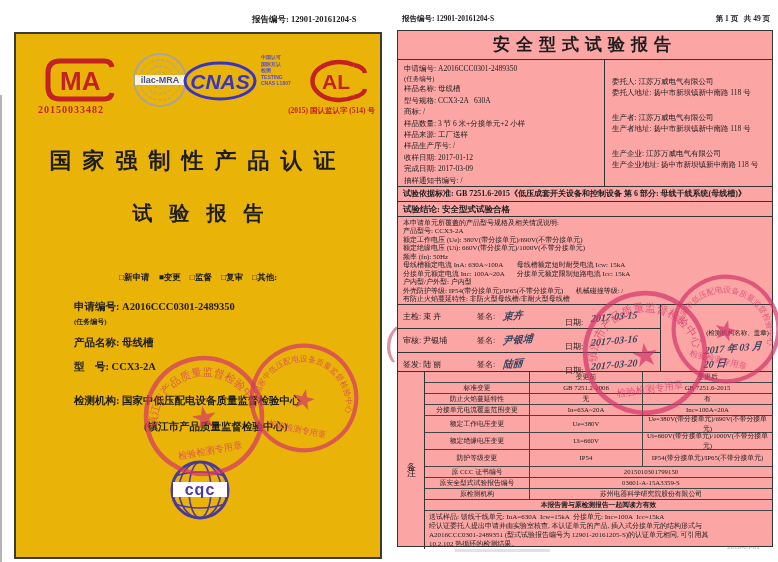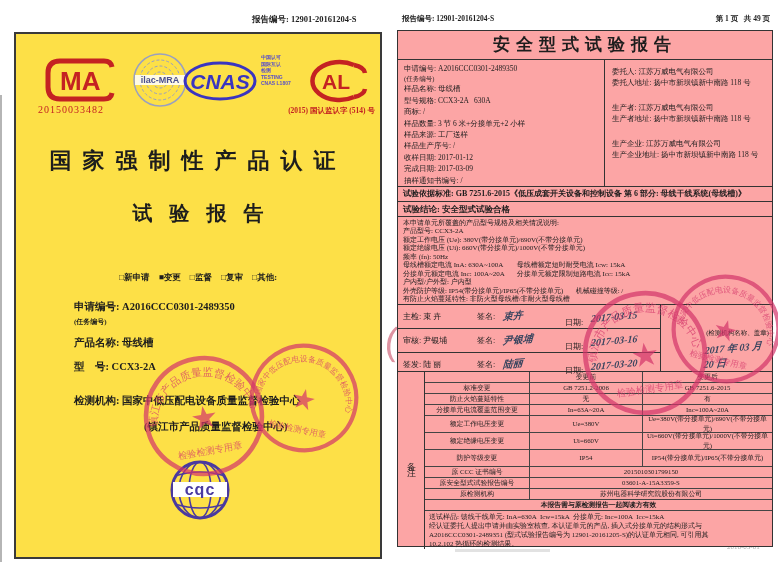--- a/index.html
+++ b/index.html
@@ -1,40 +1,40 @@
 <!DOCTYPE html>
 <html><head>
 <meta charset="utf-8">
 <style>
   html,body{margin:0;padding:0;}
   body{width:778px;height:562px;position:relative;background:#ffffff;
        font-family:"Liberation Serif","DejaVu Serif",serif;color:#1d1d1d;overflow:hidden;}
   .pre{white-space:pre;}
   
   .l-repno{position:absolute;top:14px;left:252px;font-size:8.5px;font-weight:bold;}
-  .lpage{position:absolute;left:14px;top:32px;width:364px;height:523px;border:2px solid #3a3a3a;background:#fde047;}
-  .cma-num{position:absolute;left:22px;top:70px;color:#c42222;font-size:10px;font-weight:normal;letter-spacing:1px;}
+  .lpage{position:absolute;left:14px;top:32px;width:364px;height:523px;border:2px solid #3a3a3a;background:#eab308;}
+  .cma-num{position:absolute;left:22px;top:70px;color:#c42222;font-size:10px;font-weight:bold;letter-spacing:1px;}
   .accr{position:absolute;left:245px;top:20px;color:#5a50c8;font-size:5px;line-height:6.5px;font-weight:bold;font-family:"Liberation Sans",sans-serif;}
   .cal-num{position:absolute;right:5px;top:72px;color:#c42222;font-size:7.5px;font-weight:bold;}
   .l-title1{position:absolute;top:112px;left:0;right:0;text-align:center;font-size:22px;letter-spacing:11px;font-weight:600;}
   .l-title2{position:absolute;top:166px;left:0;right:0;text-align:center;font-size:20px;letter-spacing:17px;font-weight:600;text-indent:17px;}
   .l-checks{position:absolute;top:238px;left:0;right:0;display:flex;justify-content:center;gap:9px;font-size:8.5px;font-weight:bold;}
   .l-field{position:absolute;left:58px;font-size:10.5px;font-weight:600;}
   .l-small{font-size:7px;font-weight:600;}
   
   .r-repno{position:absolute;top:14px;left:402px;font-size:7.5px;font-weight:bold;}
   .r-pageno{position:absolute;top:14px;right:8px;font-size:7.5px;font-weight:bold;}
   .rpage{position:absolute;left:397px;top:30px;width:374px;height:515px;border:1.5px solid #333;background:#fca5a5;
          display:flex;flex-direction:column;font-size:7.5px;}
   .rp-title{height:28px;line-height:28px;border-bottom:1.5px solid #333;text-align:center;
             font-size:17px;font-weight:bold;letter-spacing:6px;}
   .rp-info{display:flex;height:128px;border-bottom:1.5px solid #333;}
   .rp-il{width:200px;border-right:1px solid #333;padding:3px 0 0 6px;line-height:11.4px;}
   .rp-il .tiny{font-size:6.5px;line-height:9px;}
-  .rp-ir{flex:1;padding:6px 0 0 7px;line-height:11.4px;}
+  .rp-ir{flex:1;padding:6px 0 0 7px;line-height:11.4px;margin-top:10px;}
   .rp-ir .grp{margin-bottom:13px;}
   .rp-standard{height:26px;border-bottom:1px solid #333;padding:1px 4px 0 5px;font-size:8px;line-height:12.5px;font-weight:600;}
   .rp-concl{height:14px;line-height:14px;border-bottom:1px solid #333;padding-left:5px;font-size:8.5px;font-weight:bold;}
   .rp-cover{height:86px;border-bottom:1px solid #333;padding:2px 0 0 5px;font-size:7px;line-height:8.5px;}
   .rp-sign{display:flex;height:66px;border-bottom:1px solid #333;gap:31px;}
   .sg-left{width:262px;border-right:1px solid #333;display:flex;flex-direction:column;}
   .sg-row{flex:1;border-bottom:1px solid #333;display:flex;align-items:center;font-size:8px;padding-left:5px;}
   .sg-row:last-child{border-bottom:none;}
   .sg-role{width:74px;}
   .sg-siglab{width:26px;}

